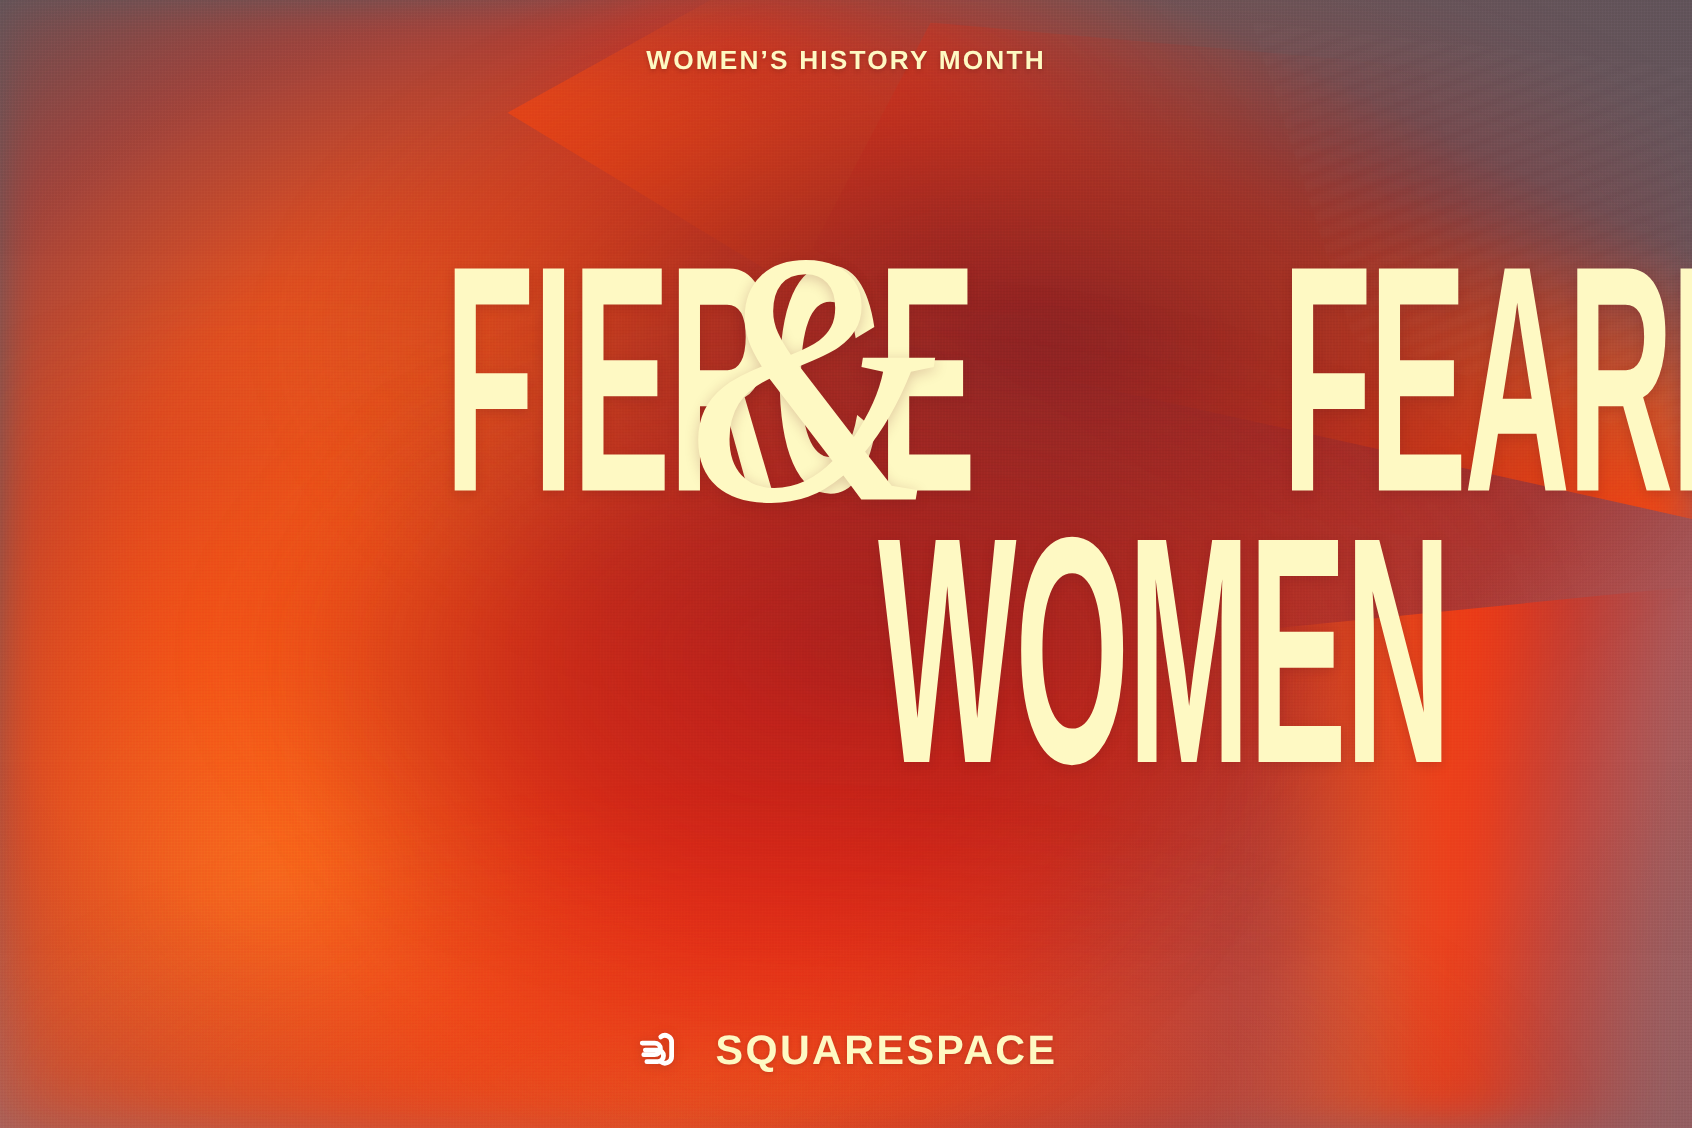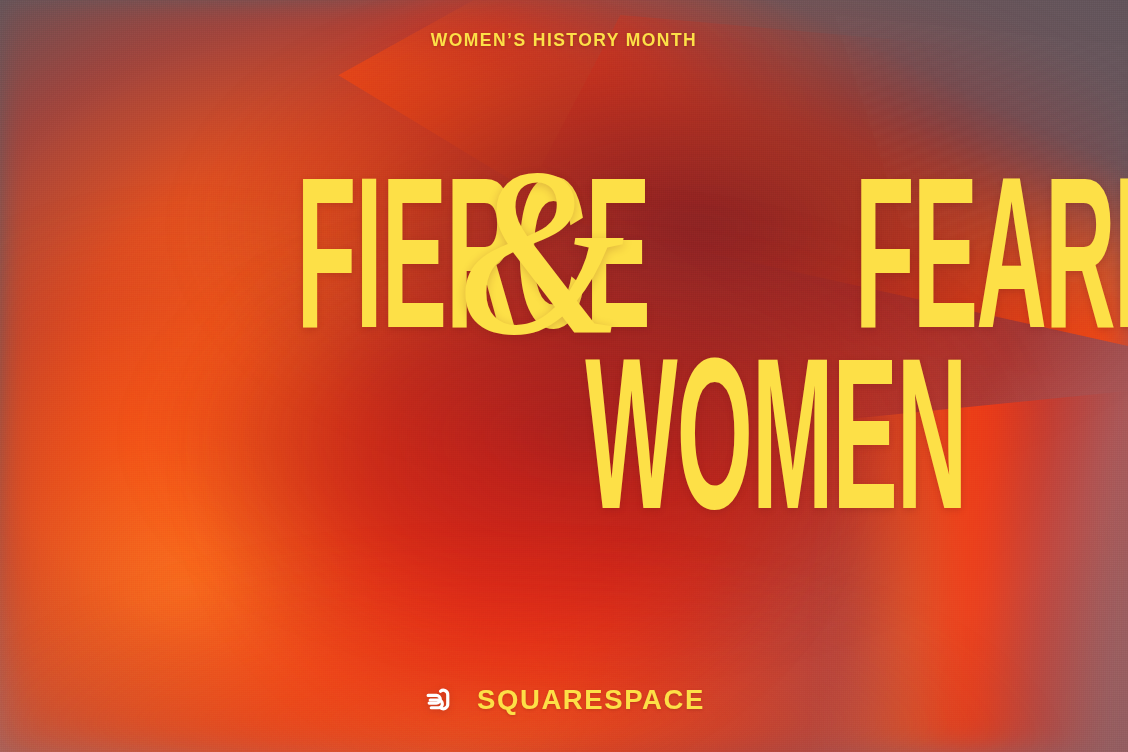--- a/index.html
+++ b/index.html
@@ -190,21 +190,21 @@
     background: radial-gradient(128% 112% at 50% 46%,
       rgba(0,0,0,0) 42%,
       rgba(40,20,24,0.14) 72%,
       rgba(40,20,24,0.30) 100%);
   }
 
   
   .content {
     position: absolute;
     inset: 0;
-    color: #fde047;
+    color: #fef9c3;
   }
 
   .kicker {
     position: absolute;
     top: 32px;
     left: 0;
     width: 100%;
     text-align: center;
     font-size: 17.5px;
     font-weight: bold;

